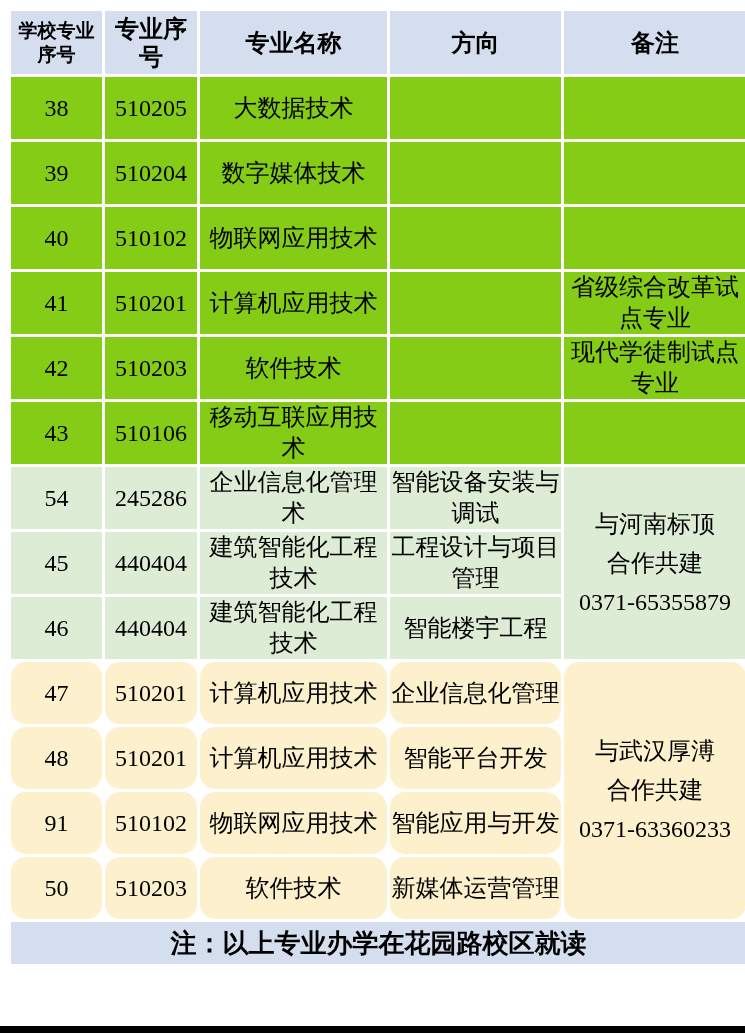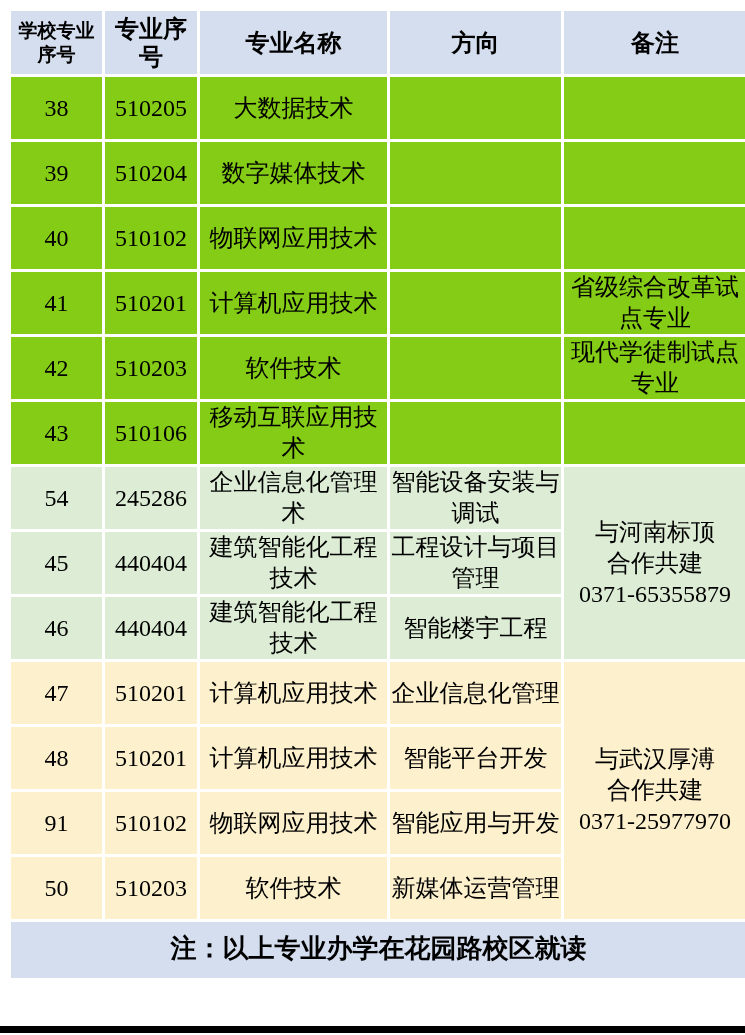--- a/index.html
+++ b/index.html
@@ -48,28 +48,27 @@
     background: #d5deee;
     font-weight: bold;
     height: 63px;
     font-size: 24px;
     line-height: 28px;
   }
   thead th.small-header { font-size: 19px; line-height: 24px; }
   tr.data-row td { height: 62px; }
   td.blue   { background: #84cc16; }
   td.green  { background: #ddecd5; }
-  td.yellow { background: #fdf0cd; }
-  td.merged-remark { line-height: 31px; }
+  td.yellow { background: #fdf0cd; border-radius: 15px; }
+  td.merged-remark { line-height: 39px; }
   tr.note-row td {
     background: #d5deee;
-    height: 56px;
+    height: 42px;
     font-weight: bold;
     font-size: 26px;
-    font-family: Liberation Mono, monospace;
   }
   .black-bar {
     position: absolute;
     left: 0;
     top: 1026px;
     width: 745px;
     height: 7px;
     background: #000000;
   }
 </style>
@@ -170,21 +169,21 @@
 技术</td>
         <td class="green">智能楼宇工程</td>
       </tr>
       <tr class="data-row">
         <td class="yellow">47</td>
         <td class="yellow">510201</td>
         <td class="yellow">计算机应用技术</td>
         <td class="yellow">企业信息化管理</td>
         <td class="yellow merged-remark" rowspan="4">与武汉厚溥
 合作共建
-0371-25977970</td>
+0371-63360233</td>
       </tr>
       <tr class="data-row">
         <td class="yellow">48</td>
         <td class="yellow">510201</td>
         <td class="yellow">计算机应用技术</td>
         <td class="yellow">智能平台开发</td>
       </tr>
       <tr class="data-row">
         <td class="yellow">91</td>
         <td class="yellow">510102</td>

